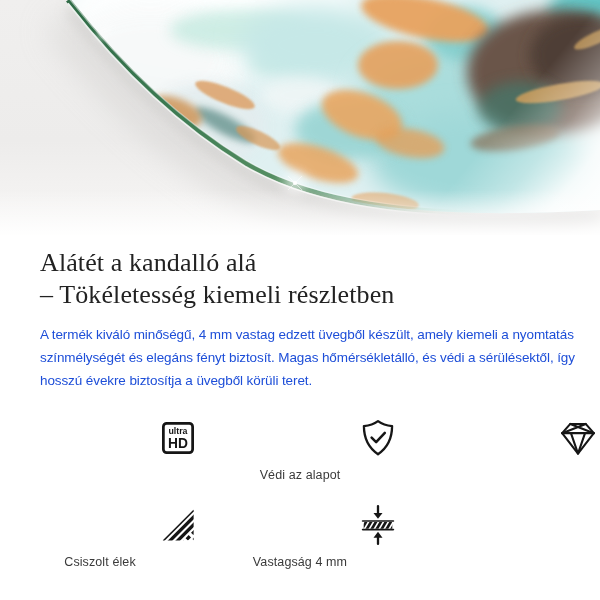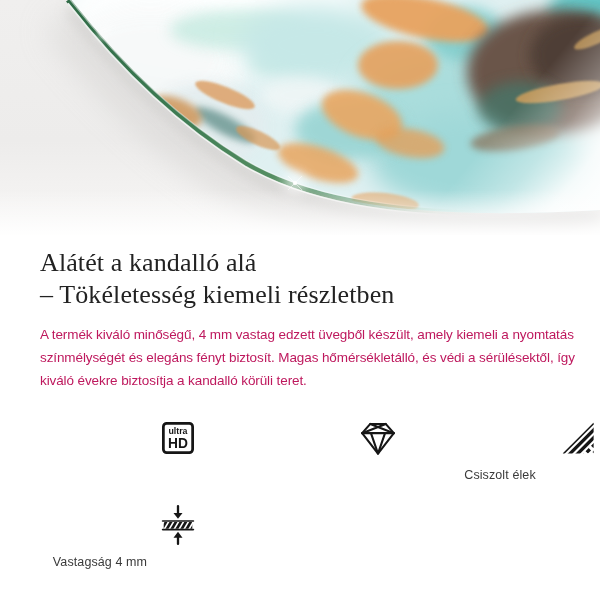--- a/index.html
+++ b/index.html
@@ -9,21 +9,21 @@
     -webkit-font-smoothing:antialiased;
   }
   .hero{height:235px;position:relative;overflow:hidden;}
   .hero svg{display:block;}
   .headline{
     margin:12px 40px 0;
     font-family:"Liberation Serif","DejaVu Serif",serif;
     font-size:26px;line-height:32px;font-weight:400;color:#222222;
     letter-spacing:0.1px;white-space:nowrap;
   }
-  .para{margin:12px 40px 0;color:#be185d;}
+  .para{margin:12px 40px 0;color:#1d4ed8;}
   .para .pline{
     font-size:13.5px;line-height:23px;letter-spacing:-0.1px;white-space:nowrap;
   }
   .features{
     margin-top:24px;
     display:grid;grid-template-columns:repeat(3,1fr);row-gap:20px;
     text-align:center;
   }
   .feature .ficon{height:44px;display:flex;align-items:center;justify-content:flex-end;}
   .feature .flabel{
@@ -150,36 +150,47 @@
 </div>
 
 <h1 class="headline">
   <span style="display:block">Alátét a kandalló alá</span>
   <span style="display:block">– Tökéletesség kiemeli részletben</span>
 </h1>
 
 <div class="para">
   <div class="pline">A termék kiváló minőségű, 4 mm vastag edzett üvegből készült, amely kiemeli a nyomtatás</div>
   <div class="pline">színmélységét és elegáns fényt biztosít. Magas hőmérsékletálló, és védi a sérülésektől, így</div>
-  <div class="pline">kiváló évekre biztosítja a kandalló körüli teret.</div>
+  <div class="pline">hosszú évekre biztosítja a üvegből körüli teret.</div>
 </div>
 
 <div class="features">
 
 
   <div class="feature">
     <div class="ficon">
       <svg width="44" height="44" viewBox="0 0 40 40">
         <rect class="ico" x="6.7" y="6.7" width="26.6" height="26.6" rx="3" style="stroke-width:2.5"></rect>
         <text class="ico-text" x="20" y="16.8" font-size="8" font-weight="700">ultra</text>
         <text class="ico-text" x="20" y="28.8" font-size="12.5" font-weight="800">HD</text>
       </svg>
     </div>
   </div>
 
+  <div class="feature">
+    <div class="ficon">
+      <svg width="44" height="44" viewBox="0 0 40 40">
+        <g class="ico">
+          <path d="M20,4.6 C23.4,7.1 27.9,8.7 32.8,9.2 C32.8,18.6 30.2,27.9 20,34.8 C9.8,27.9 7.2,18.6 7.2,9.2 C12.1,8.7 16.6,7.1 20,4.6 Z"></path>
+          <path d="M14.2,19.6 L18.3,23.7 L26.2,15.3" style="stroke-width:2.3"></path>
+        </g>
+      </svg>
+    </div>
+    <div class="flabel">Védi az alapot</div>
+  </div>
 
   <div class="feature">
     <div class="ficon">
       <svg width="44" height="44" viewBox="0 0 40 40">
         <g class="ico" style="stroke-width:1.9">
           <path d="M13,7.2 H27 L34.4,15.6 L20,34.2 L5.6,15.6 Z"></path>
           <path d="M5.6,15.6 H34.4"></path>
           <path d="M5.6,15.6 L27,7.2 M34.4,15.6 L13,7.2"></path>
           <path d="M13.6,15.6 L20,34.2 M26.4,15.6 L20,34.2"></path>
         </g>

